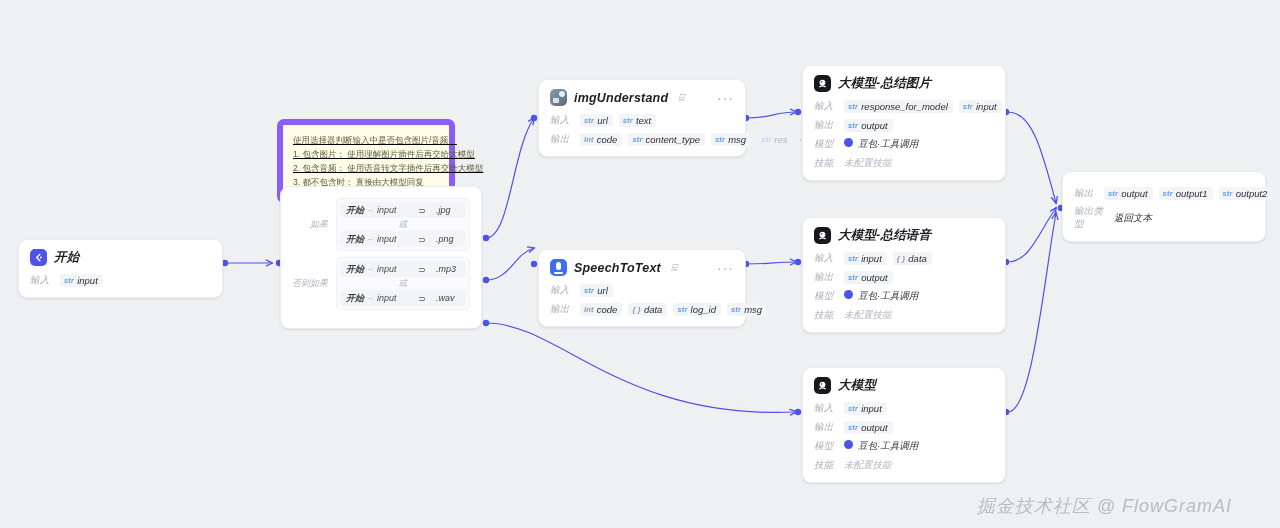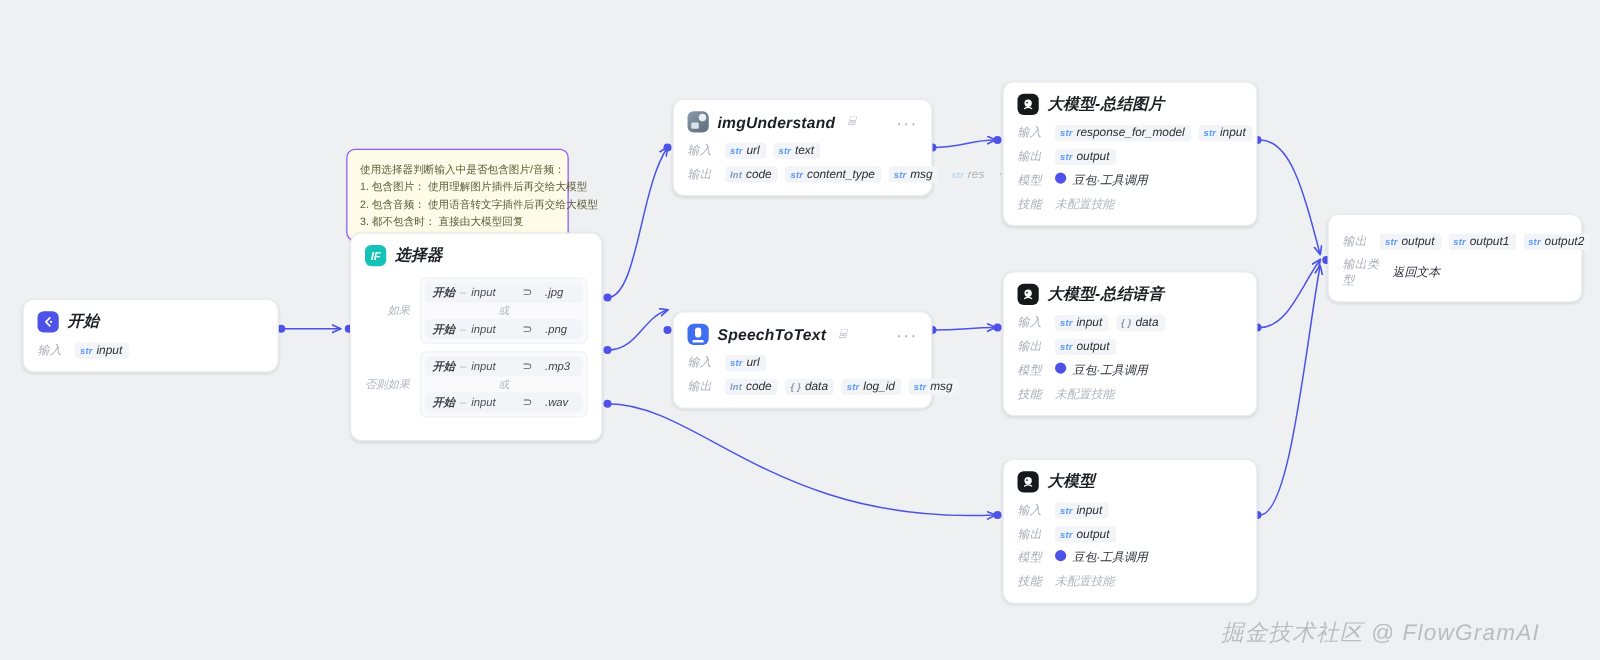--- a/index.html
+++ b/index.html
@@ -80,24 +80,25 @@
   .cond-var { color: #4a4f58; }
   .cond-op { font-size: 9.5px; color: #5a6069; width: 16px; text-align: center; }
   .cond-val { font-size: 9px; color: #3a3f47; }
   .cond-or { text-align: center; font-size: 8.5px; color: #b0b5bf; height: 13px; line-height: 13px; }
   .cond-empty { background: #ffffff; border: 1px solid #eceef2; border-radius: 5px; height: 22px; flex: 1 1 auto; }
 
   
   .note {
     position: absolute;
     background: #fefbe8;
-    border: 1px solid #8b5cf6;
+    border: 6px solid #8b5cf6;
     border-radius: 7px;
     padding: 8px 10px;
     box-shadow: 0 1px 2px rgba(16,24,40,.05);
+    text-decoration: underline;
   }
   .note-line { font-size: 8.5px; color: #5e5b3a; line-height: 14px; white-space: nowrap; }
 
   .watermark {
     position: absolute; right: 48px; bottom: 10px;
     font-size: 18px; color: rgba(120,124,132,.45);
     letter-spacing: 1px; font-family: "Liberation Sans", sans-serif; font-style: italic;
   }
   .port { fill: #4d53e8; }
 </style>
@@ -163,24 +164,20 @@
     <div class="row">
       <span class="row-label">输入</span>
       <span class="chip">
           <span class="t t-str">str</span>
           <span>input</span>
         </span>
     </div>
   </div>
 
   <div class="node" style="left:280px; top:186px; width:202px; padding-bottom:8px;">
-    <div class="node-header">
-      <span class="ico ico-if">IF</span>
-      <span class="node-title">选择器</span>
-    </div>
     <div class="sel-body">
 
       <div class="sel-block">
         <span class="sel-key">如果</span>
         <div class="cond-group">
           <div class="cond">
             <span class="cond-left">
               <span class="cond-ref">开始</span>
               <span class="cond-dash">–</span>
               <span class="cond-var">input</span>

